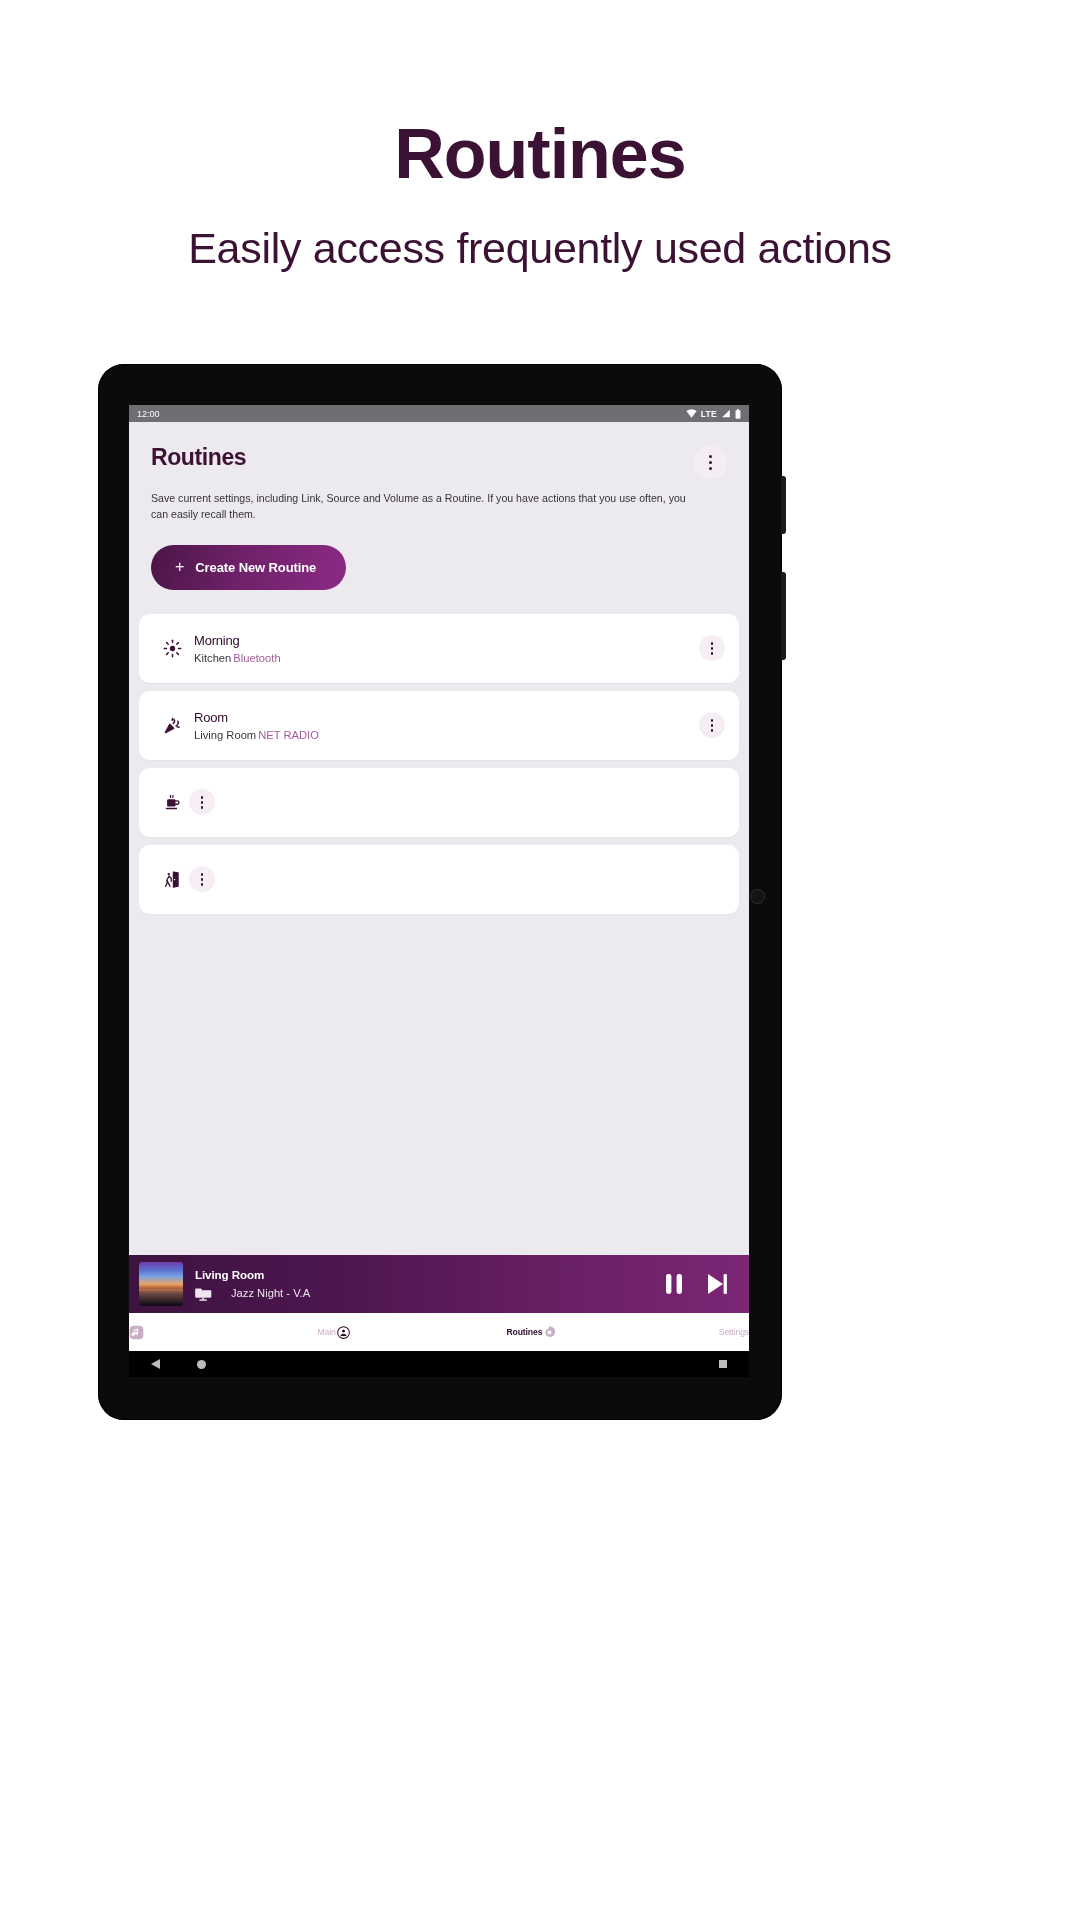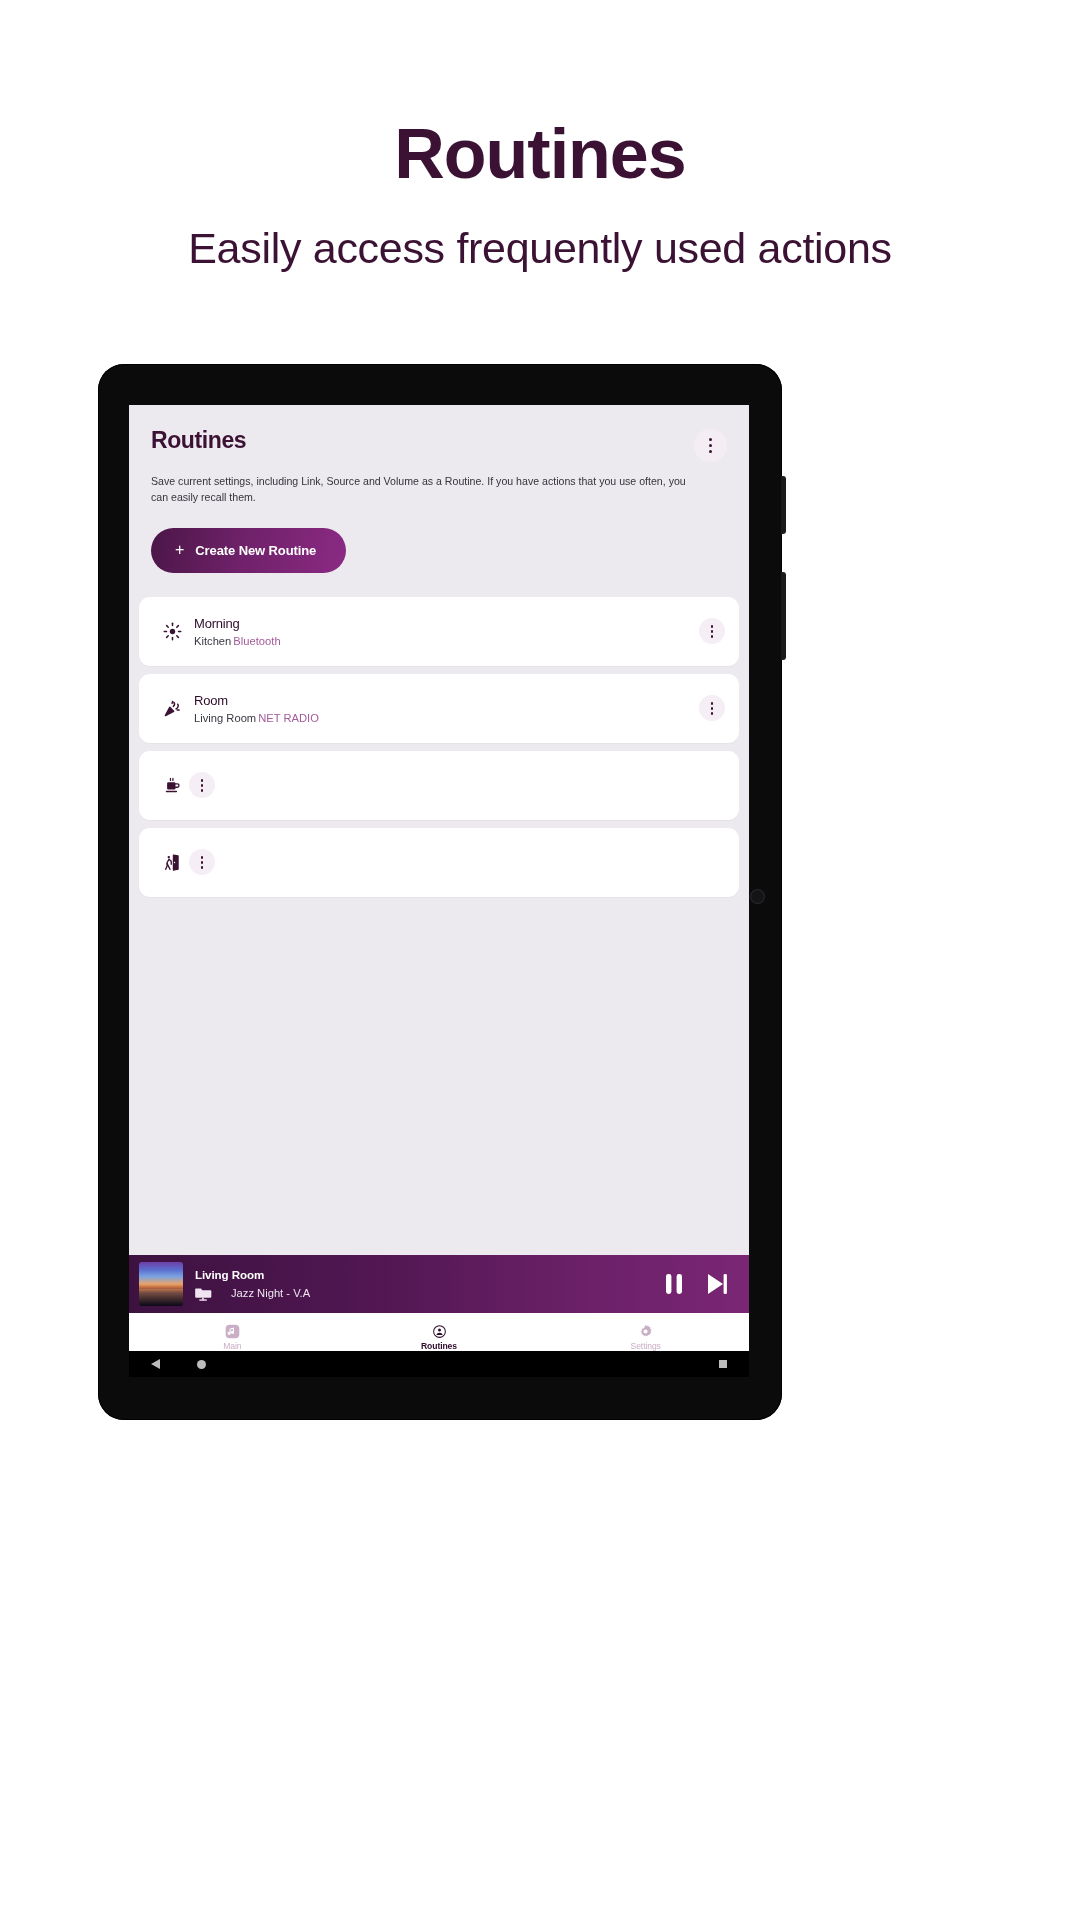--- a/index.html
+++ b/index.html
@@ -266,23 +266,23 @@
   
   .bottomnav {
     height: 38px;
     background: #ffffff;
     display: flex;
     flex: 0 0 auto;
   }
   .nav-item {
     flex: 1 1 0;
     display: flex;
-    flex-direction: column;
-    align-items: center;
-    justify-content: flex-end;
+    flex-direction: row;
+    align-items: center;
+    justify-content: space-between;
     gap: 2px;
     border: none;
     background: none;
   }
   .nav-label {
     font-size: 8.6px;
     font-weight: 700;
     letter-spacing: -0.1px;
   }
   .nav-item.inactive .nav-label { color: #C9AEC6; font-weight: 400; }
@@ -318,20 +318,36 @@
 </div>
 
 <div class="device-wrap">
   <div class="device"></div>
   <div class="side-btn vol"></div>
   <div class="side-btn pwr"></div>
   <div class="camera"></div>
 
   <div class="screen">
 
+    <div class="statusbar">
+      <div class="sb-time">12:00</div>
+      <div class="sb-right">
+        <svg class="ico-wifi" viewBox="0 0 16 12">
+          <path d="M8 12 L0.5 2.5 A13 13 0 0 1 15.5 2.5 Z" fill="#ffffff"></path>
+        </svg>
+        <span class="sb-lte">LTE</span>
+        <svg class="ico-sig" viewBox="0 0 12 12">
+          <path d="M11 1 L11 11 L1 11 Z" fill="#ffffff"></path>
+        </svg>
+        <svg class="ico-bat" viewBox="0 0 8 14">
+          <rect x="2.5" y="0" width="3" height="1.6" fill="#ffffff"></rect>
+          <rect x="0.6" y="1.6" width="6.8" height="12" rx="1" fill="#ffffff"></rect>
+        </svg>
+      </div>
+    </div>
 
     <div class="app">
 
       <div class="app-header">
         <div class="app-title">Routines</div>
         <button class="kebab-btn">
           <i></i>
           <i></i>
           <i></i>
         </button>

